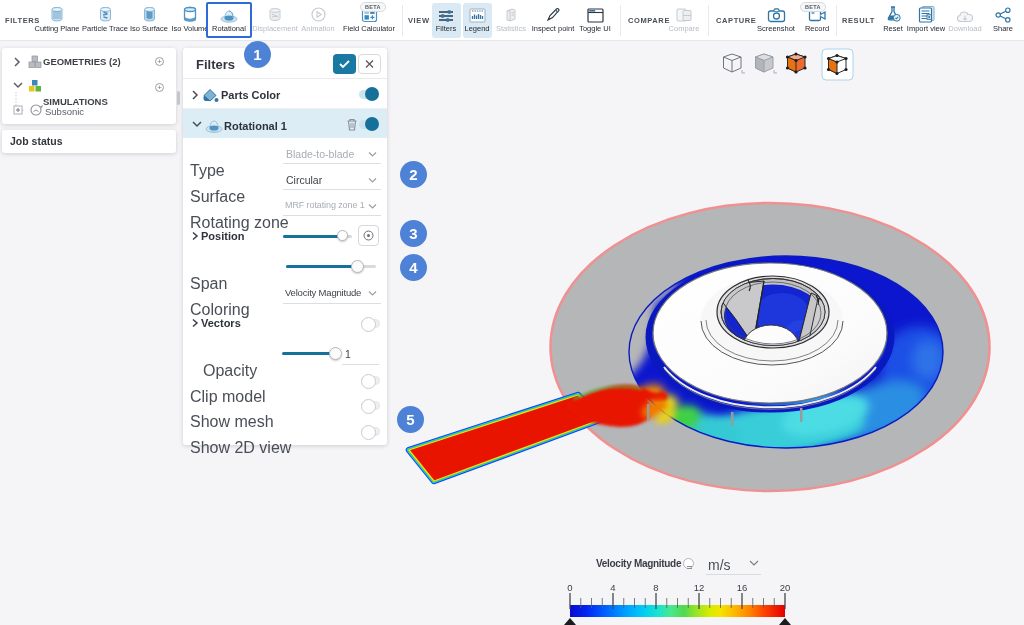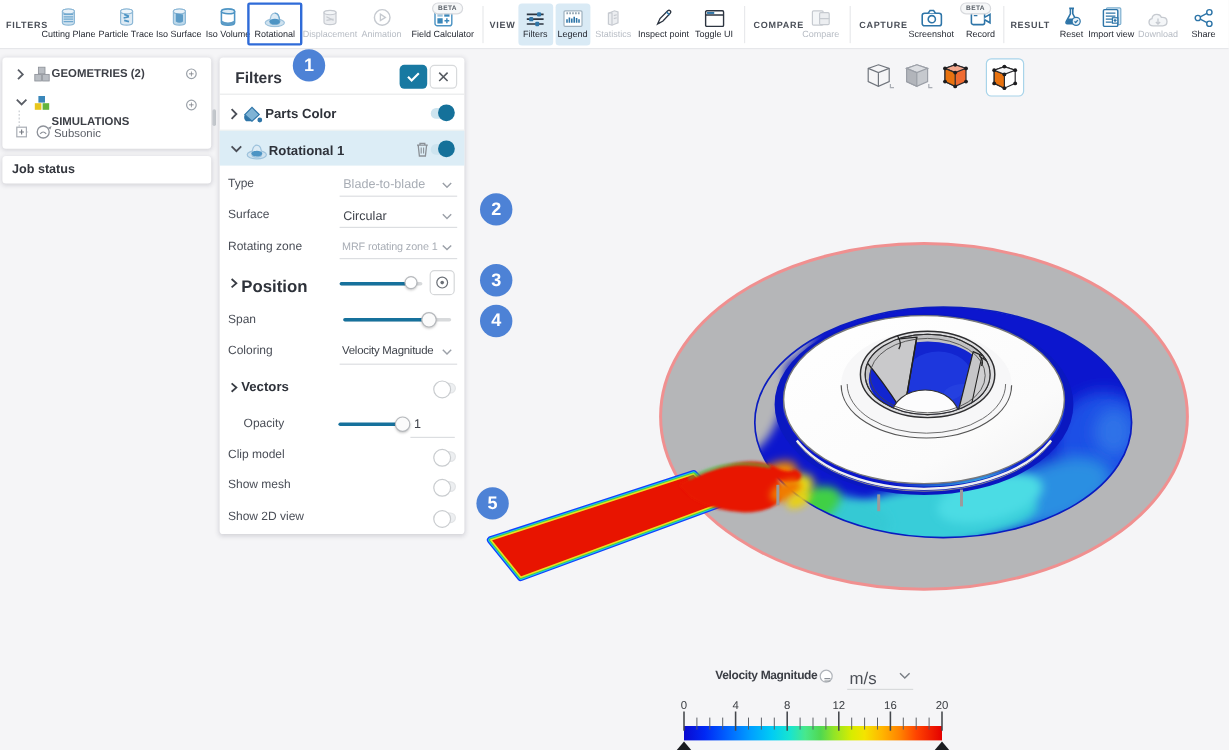--- a/index.html
+++ b/index.html
@@ -18,21 +18,21 @@
   
   .card { position:absolute; background:#fff; border-radius:3px; box-shadow:0 1px 4px rgba(40,40,60,.18); }
   
   .numc { position:absolute; width:27px; height:27px; border-radius:50%; background:#4d82d6; color:#fff; font-size:15px; font-weight:bold; text-align:center; line-height:27px; }
   
   .tgon, .tgoff { position:absolute; width:19px; height:9px; border-radius:5px; }
   .tgon { background:#cde4ef; }
   .tgon:after { content:""; position:absolute; right:-1px; top:-2.5px; width:14px; height:14px; border-radius:50%; background:#15719a; }
   .tgoff { background:#edeff1; border:1px solid #e2e4e6;}
   .tgoff:after { content:""; position:absolute; left:-1px; top:-3px; width:13px; height:13px; border-radius:50%; background:#fff; border:1px solid #c9cccf; }
-  .frow-label { position:absolute; font-size:10px; color:#4a4e57; }
+  .frow-label { position:absolute; font-size:16px; color:#4a4e57;margin-top:14px; }
   .fvalue { position:absolute; font-size:10.5px; color:#3f434b; }
   .fvalue.dim { color:#a8adb5; }
   .funder { position:absolute; height:1px; background:#dcdee1; }
   .bold { font-weight:bold; }
 </style>
 </head>
 <body>
 
 <div id="toolbar">
   <div class="seclabel" style="left:5px">FILTERS</div>
@@ -468,21 +468,21 @@
   <div class="frow-label" style="left:7px;top:152px">Rotating zone</div>
   <div class="fvalue dim" style="left:102px;top:152px;font-size:9px;letter-spacing:-0.1px">MRF rotating zone 1</div>
   <svg class="abs" style="left:185px;top:155px" width="9" height="7">
       <path d="M1 1.5 L4.5 5 L8 1.5" fill="none" stroke="#9ba0a8" stroke-width="1.2"></path>
     </svg>
   <div class="funder" style="left:100px;top:167px;width:98px"></div>
 
   <svg class="abs" style="left:8px;top:183px" width="8" height="10">
       <path d="M2 1.5 L6 5 L2 8.5" fill="none" stroke="#393d45" stroke-width="1.5"></path>
     </svg>
-  <div class="abs bold" style="left:18px;top:182px;font-size:14px;color:#2e323a">Position</div>
+  <div class="abs bold" style="left:18px;top:182px;font-size:11px;color:#2e323a">Position</div>
   <div class="abs" style="left:100px;top:187px;width:69px;height:2.5px;background:#d8dadc;border-radius:2px"></div>
   <div class="abs" style="left:100px;top:187px;width:58px;height:2.5px;background:#16719c;border-radius:2px"></div>
   <div class="abs" style="left:154px;top:182px;width:11px;height:11px;border-radius:50%;background:#fff;border:1px solid #b5b8bc;box-shadow:0 1px 2px rgba(0,0,0,.2)"></div>
   <div class="abs" style="left:175px;top:177px;width:21px;height:21px;border:1px solid #d5d7d9;border-radius:4px">
     <svg width="19" height="19">
         <circle cx="9.5" cy="9.5" r="4.5" fill="none" stroke="#6a6f76" stroke-width="1"></circle>
         <circle cx="9.5" cy="9.5" r="1.5" fill="#6a6f76"></circle>
       </svg>
   </div>
 

